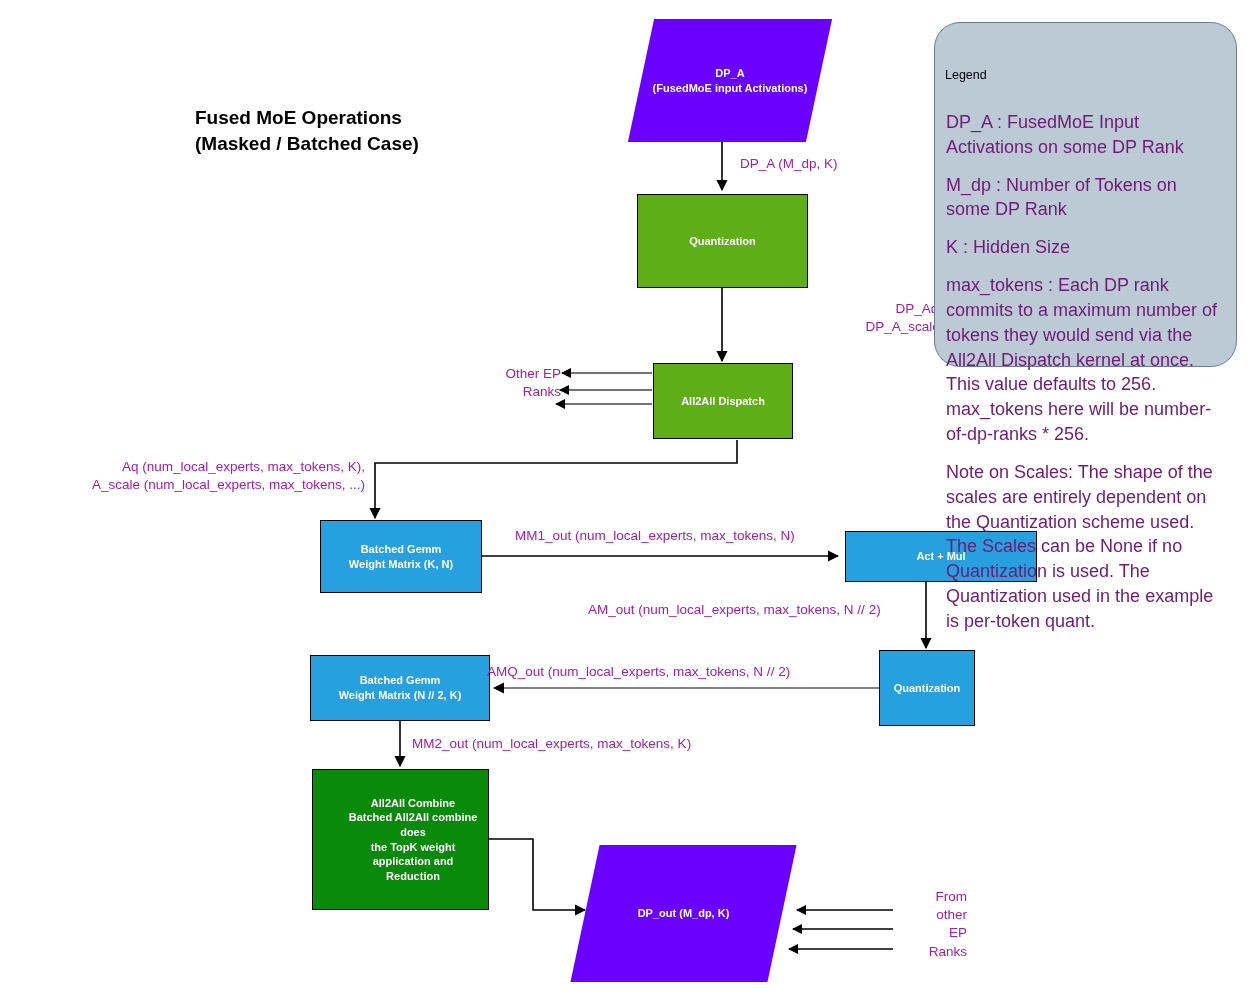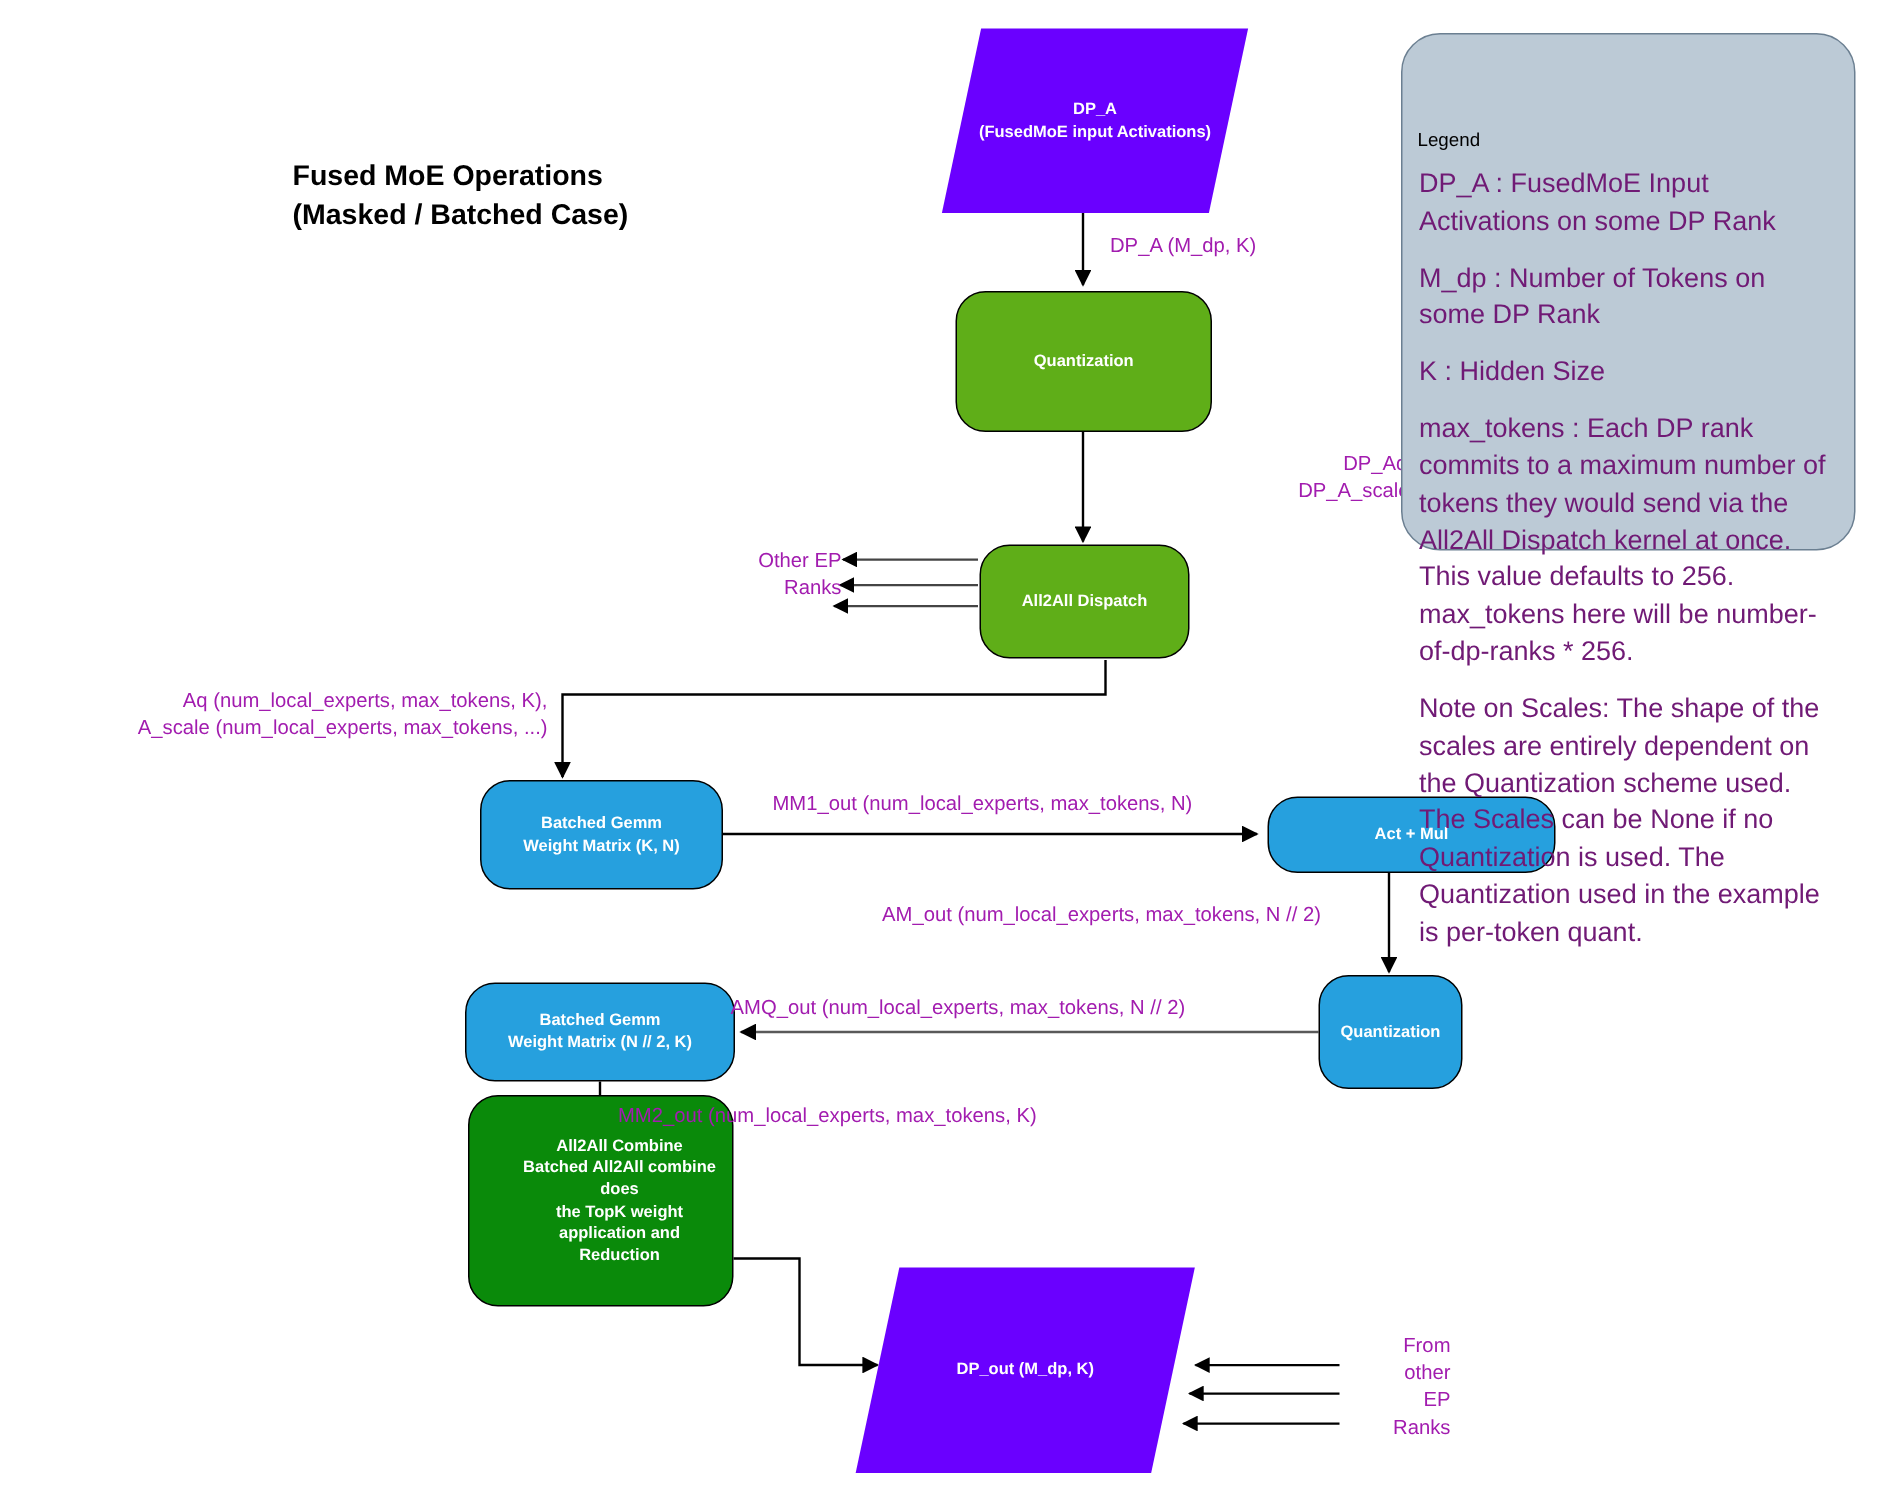--- a/index.html
+++ b/index.html
@@ -27,21 +27,20 @@
     position: absolute;
     display: flex;
     align-items: center;
     justify-content: center;
     text-align: center;
     color: #ffffff;
     font-size: 11px;
     font-weight: bold;
     line-height: 1.32;
     box-sizing: border-box;
-    border-radius: 20px;
   }
   .node .lbl { white-space: pre-line; padding: 0 4px; }
 
   .green      { background: #5FAE18; border: 1px solid #000; }
   .blue       { background: #26A0DE; border: 1px solid #000; }
   .darkgreen  { background: #0A8A0A; border: 1px solid #000; }
 
   .para-wrap { position: absolute; }
   .para-wrap .shape {
     position: absolute;
@@ -90,21 +89,20 @@
     border: 1px solid #6b7f91;
     border-radius: 26px;
     box-sizing: border-box;
   }
   .legend-title {
     position: absolute;
     left: 20px;
     top: 55px;
     font-size: 12.5px;
     color: #000;
-    margin-top: 18px;
   }
   .legend-item { margin-bottom: 13px; white-space: pre-line; }
   .legend-item:last-child { margin-bottom: 0; }
 </style>
 </head>
 <body>
 
 <div id="canvas">
 
   <svg class="wires" viewBox="0 0 1260 1001">
@@ -170,21 +168,21 @@
 
   <div class="node blue" style="left:879px; top:650px; width:96px; height:76px;">
     <span class="lbl">Quantization</span>
   </div>
 
   <div class="node blue" style="left:310px; top:655px; width:180px; height:66px;">
     <span class="lbl">Batched Gemm
 Weight Matrix (N // 2, K)</span>
   </div>
 
-  <div class="node darkgreen" style="left:312px; top:730px; width:177px; height:141px;padding-left:25px;">
+  <div class="node darkgreen" style="left:312px; top:769px; width:177px; height:141px;padding-left:25px;">
     <span class="lbl">All2All Combine
 Batched All2All combine does
 the TopK weight application and
 Reduction</span>
   </div>
 
   <div class="para-wrap" style="left:585px; top:845px; width:197px; height:137px;">
     <div class="shape"></div>
     <div class="ptext">DP_out (M_dp, K)</div>
   </div>

